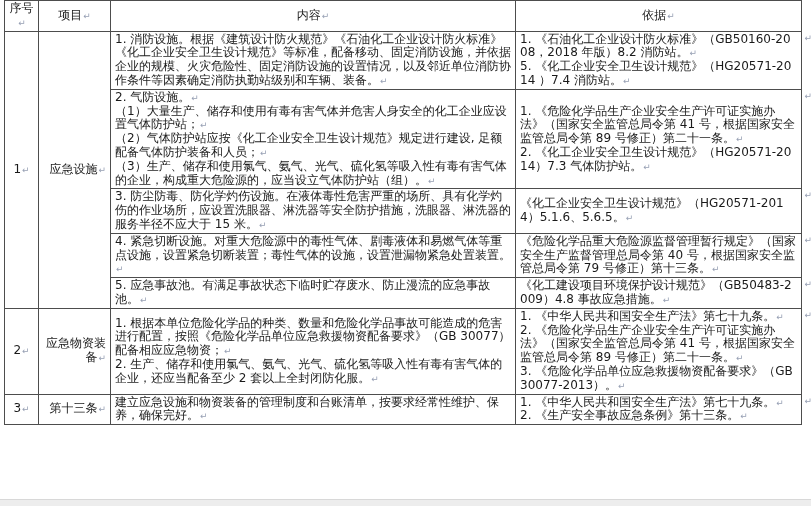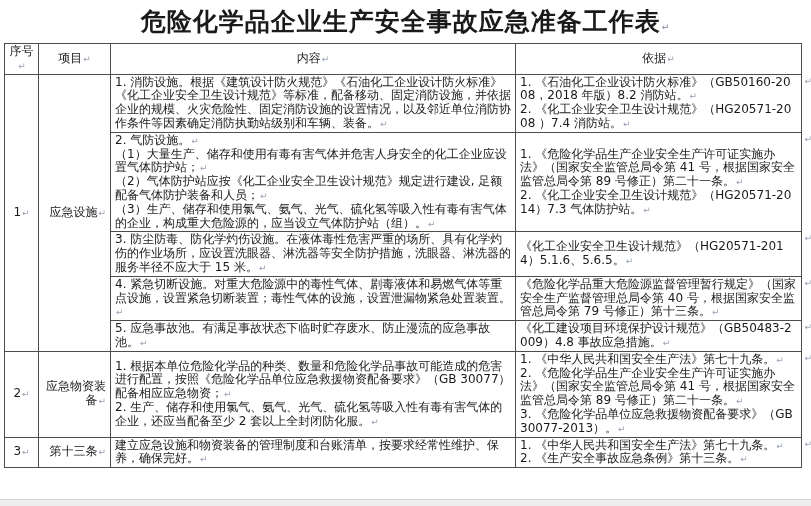--- a/index.html
+++ b/index.html
@@ -63,21 +63,20 @@
     height:6px;
     background:#ededed;
     border-top:1px solid #d8d8d8;
   }
 </style>
 </head>
 <body>
 
 <div class="page">
 
-  <div class="title"><span>危险化学品企业生产安全事故应急准备工作表</span><span class="pm">↵</span></div>
 
 
   <table>
     <colgroup>
       <col style="width:34px">
       <col style="width:72px">
       <col style="width:405px">
       <col style="width:286px">
     </colgroup>
     <thead>
@@ -94,21 +93,21 @@
             <div class="para"><span>1</span><span class="pm">↵</span></div>
           </td>
           <td class="item-cell" rowspan="5">
             <div class="para"><span>应急设施</span><span class="pm">↵</span></div>
           </td>
           <td class="content-cell">
             <div class="para"><span>1. 消防设施。根据《建筑设计防火规范》《石油化工企业设计防火标准》《化工企业安全卫生设计规范》等标准，配备移动、固定消防设施，并依据企业的规模、火灾危险性、固定消防设施的设置情况，以及邻近单位消防协作条件等因素确定消防执勤站级别和车辆、装备。</span><span class="pm">↵</span></div>
           </td>
           <td class="basis-cell">
             <div class="para"><span>1. 《石油化工企业设计防火标准》（GB50160-2008，2018 年版）8.2 消防站。</span><span class="pm">↵</span></div>
-            <div class="para"><span>2. 《化工企业安全卫生设计规范》（HG20571-2008 ）7.4 消防站。</span><span class="pm">↵</span></div>
+            <div class="para"><span>5. 《化工企业安全卫生设计规范》（HG20571-2014 ）7.4 消防站。</span><span class="pm">↵</span></div>
             <span class="rowEnd">↵</span>
           </td>
         </tr>
         <tr>
           <td class="content-cell">
             <div class="para"><span>2. 气防设施。</span><span class="pm">↵</span></div>
             <div class="para"><span>（1）大量生产、储存和使用有毒有害气体并危害人身安全的化工企业应设置气体防护站；</span><span class="pm">↵</span></div>
             <div class="para"><span>（2）气体防护站应按《化工企业安全卫生设计规范》规定进行建设, 足额配备气体防护装备和人员；</span><span class="pm">↵</span></div>
             <div class="para"><span>（3）生产、储存和使用氯气、氨气、光气、硫化氢等吸入性有毒有害气体的企业，构成重大危险源的，应当设立气体防护站（组）。</span><span class="pm">↵</span></div>
           </td>

